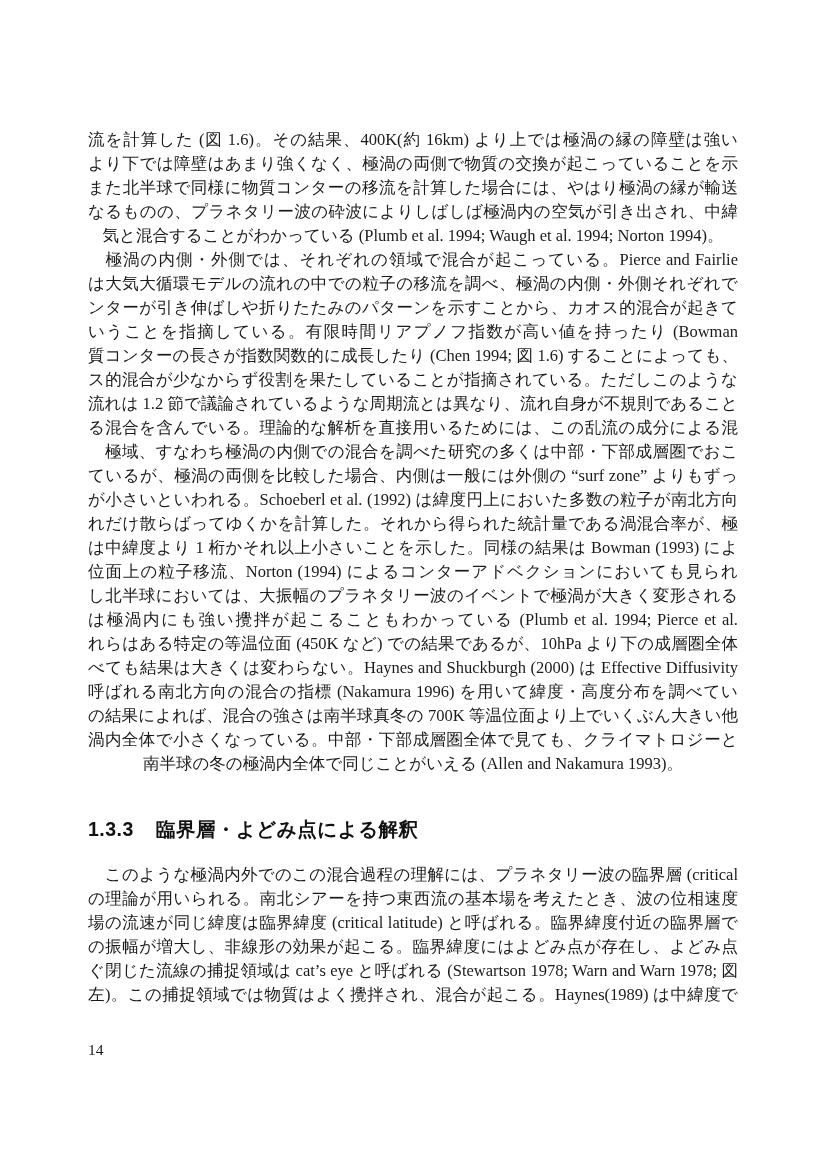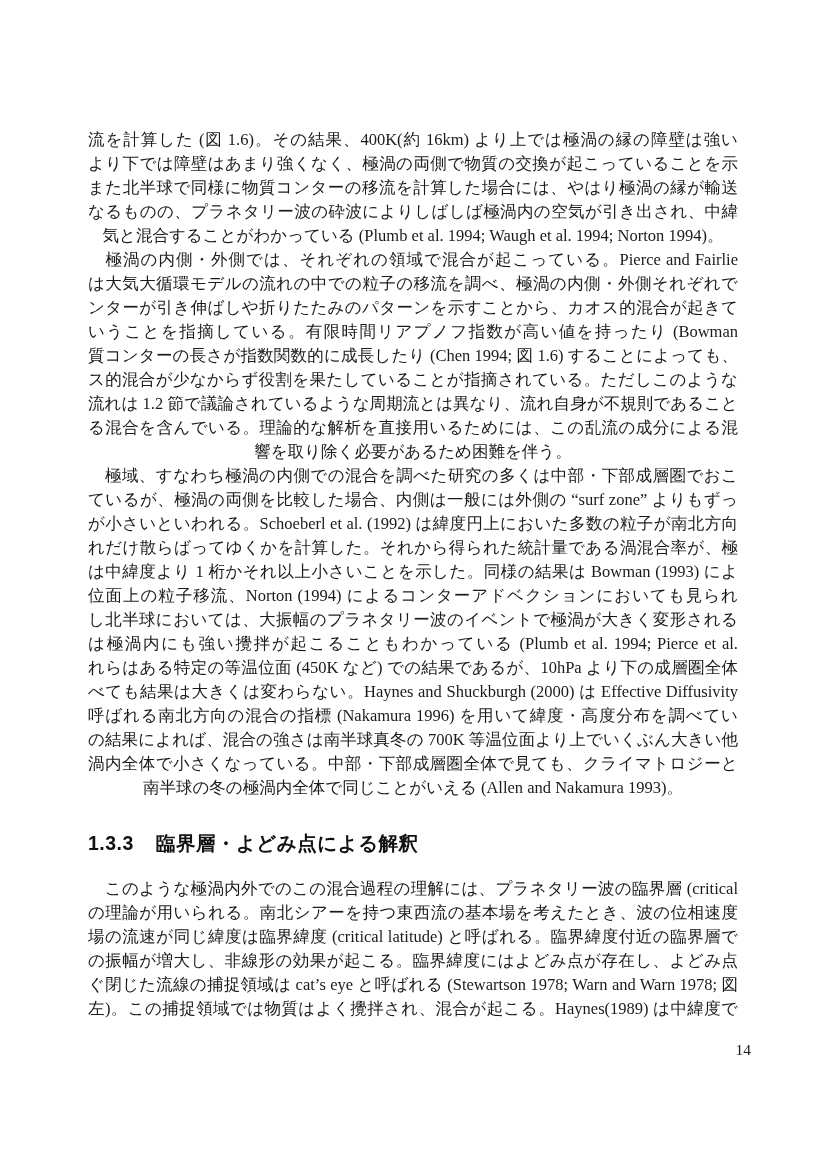--- a/index.html
+++ b/index.html
@@ -31,32 +31,32 @@
   .line.j {
     text-align: justify;
     text-align-last: justify;
     text-justify: inter-character;
   }
   .section-heading {
     font-family: "Liberation Sans", "DejaVu Sans", sans-serif;
     font-weight: bold;
     font-size: 19.5px;
     line-height: 27px;
-    margin-top: 30px;
+    margin-top: 40px;
     margin-bottom: 20px;
     letter-spacing: 0.5px;
     color: #111111;
   }
   .sec-num { display: inline-block; margin-right: 22px; }
   .page-footer {
     position: absolute;
-    left: 101px;
+    left: 88px;
     top: 1041px;
     width: 650px;
-    text-align: right;
+    text-align: left;
   }
   .page-number {
     font-family: "Liberation Serif", "DejaVu Serif", serif;
     font-size: 15.5px;
     color: #1a1a1a;
   }
 </style>
 </head>
 <body>
 
@@ -72,21 +72,20 @@
       </div>
       <div class="paragraph">
         <div class="line j">　極渦の内側・外側では、それぞれの領域で混合が起こっている。Pierce and Fairlie (1993)</div>
         <div class="line j">は大気大循環モデルの流れの中での粒子の移流を調べ、極渦の内側・外側それぞれで物質コ</div>
         <div class="line j">ンターが引き伸ばしや折りたたみのパターンを示すことから、カオス的混合が起きていると</div>
         <div class="line j">いうことを指摘している。有限時間リアプノフ指数が高い値を持ったり (Bowman 1993)、物</div>
         <div class="line j">質コンターの長さが指数関数的に成長したり (Chen 1994; 図 1.6) することによっても、カオ</div>
         <div class="line j">ス的混合が少なからず役割を果たしていることが指摘されている。ただしこのような場所の</div>
         <div class="line j">流れは 1.2 節で議論されているような周期流とは異なり、流れ自身が不規則であることによ</div>
         <div class="line j">る混合を含んでいる。理論的な解析を直接用いるためには、この乱流の成分による混合の影</div>
-        <div class="line">響を取り除く必要があるため困難を伴う。</div>
       </div>
       <div class="paragraph">
         <div class="line j">　極域、すなわち極渦の内側での混合を調べた研究の多くは中部・下部成層圏でおこなわれ</div>
         <div class="line j">ているが、極渦の両側を比較した場合、内側は一般には外側の “surf zone” よりもずっと混合</div>
         <div class="line j">が小さいといわれる。Schoeberl et al. (1992) は緯度円上においた多数の粒子が南北方向にど</div>
         <div class="line j">れだけ散らばってゆくかを計算した。それから得られた統計量である渦混合率が、極渦内で</div>
         <div class="line j">は中緯度より 1 桁かそれ以上小さいことを示した。同様の結果は Bowman (1993) による等温</div>
         <div class="line j">位面上の粒子移流、Norton (1994) によるコンターアドベクションにおいても見られる。ただ</div>
         <div class="line j">し北半球においては、大振幅のプラネタリー波のイベントで極渦が大きく変形されるときに</div>
         <div class="line j">は極渦内にも強い攪拌が起こることもわかっている (Plumb et al. 1994; Pierce et al. 1994)。こ</div>

